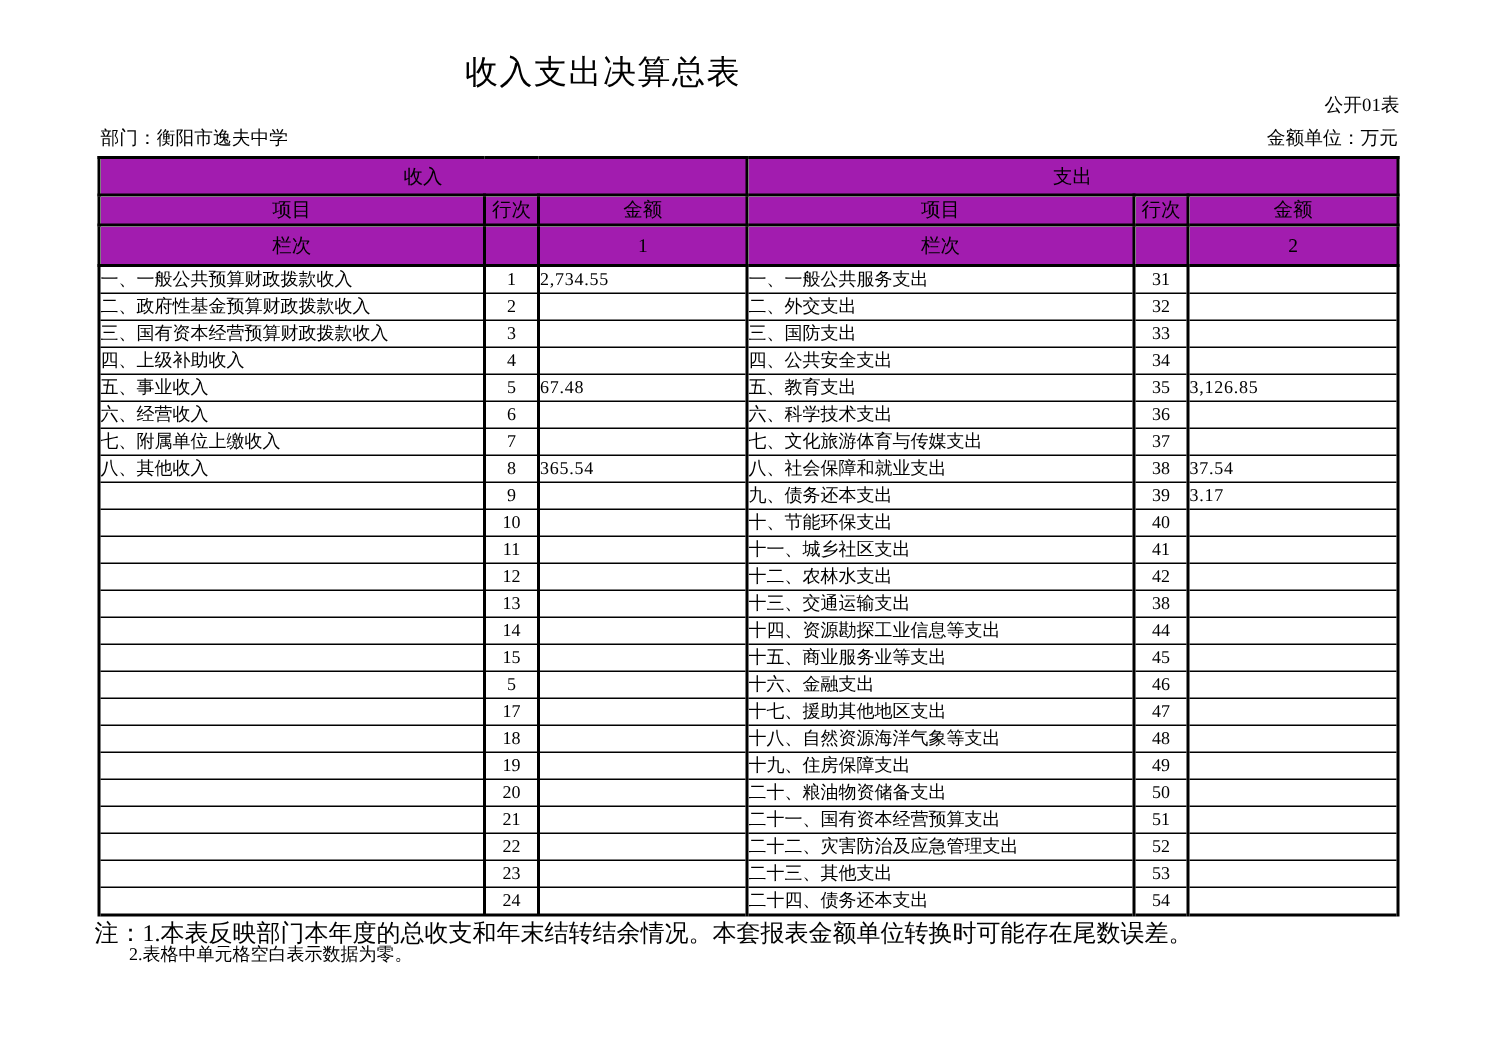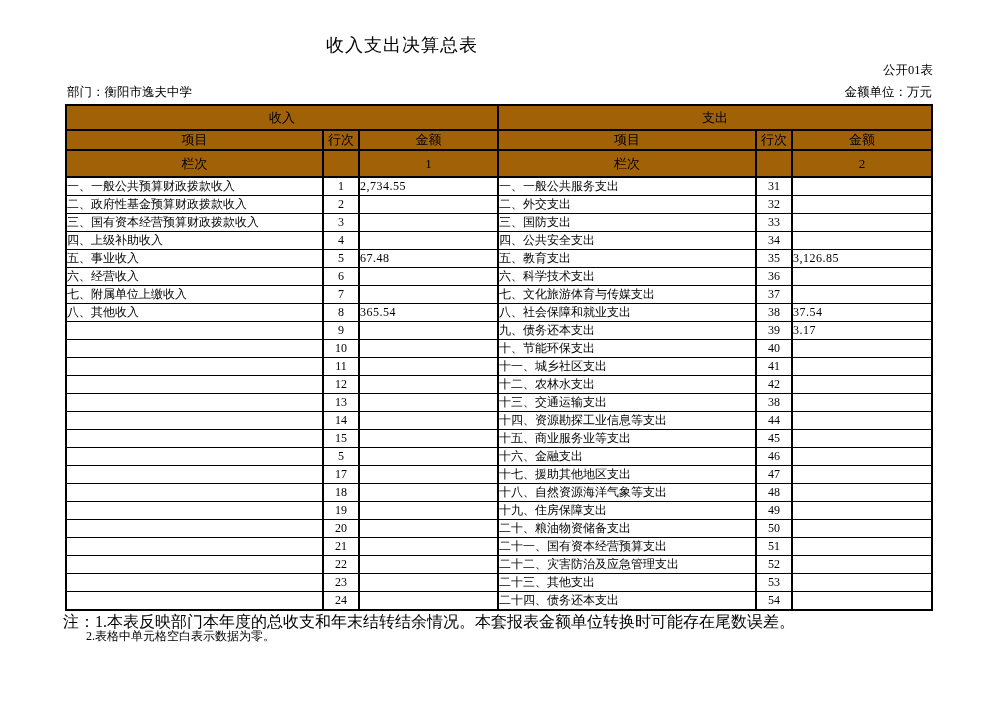--- a/index.html
+++ b/index.html
@@ -7,21 +7,21 @@
   body {
     width: 1000px; height: 707px;
     position: relative;
     background: #ffffff;
     color: #000;
     font-family: "Liberation Serif", "DejaVu Serif", serif;
   }
   .page-title {
     position: absolute; top: 33px; left: 0; width: 804px;
     text-align: center;
-    font-size: 18px; letter-spacing: 1px;
+    font-size: 22px; letter-spacing: 1px;
   }
   .table-code {
     position: absolute; top: 62px; right: 67px;
     font-size: 12.5px;
   }
   .dept-line {
     position: absolute; top: 84px; left: 67px;
     font-size: 12.5px;
     text-align: center;
   }
@@ -30,21 +30,21 @@
     font-size: 12.5px;
   }
   table.main {
     position: absolute; top: 104px; left: 65px;
     width: 866px;
     border-collapse: collapse;
     table-layout: fixed;
     border: 2px solid #000;
   }
   table.main th {
-    background: #a16207;
+    background: #a21caf;
     border: 2px solid #000;
     font-weight: normal;
     font-size: 13px;
     text-align: center;
     padding: 0;
     white-space: nowrap; overflow: hidden;
   }
   tr.row-section { height: 25px; }
   tr.row-cols    { height: 16px; }
   tr.row-index   { height: 27px; }

